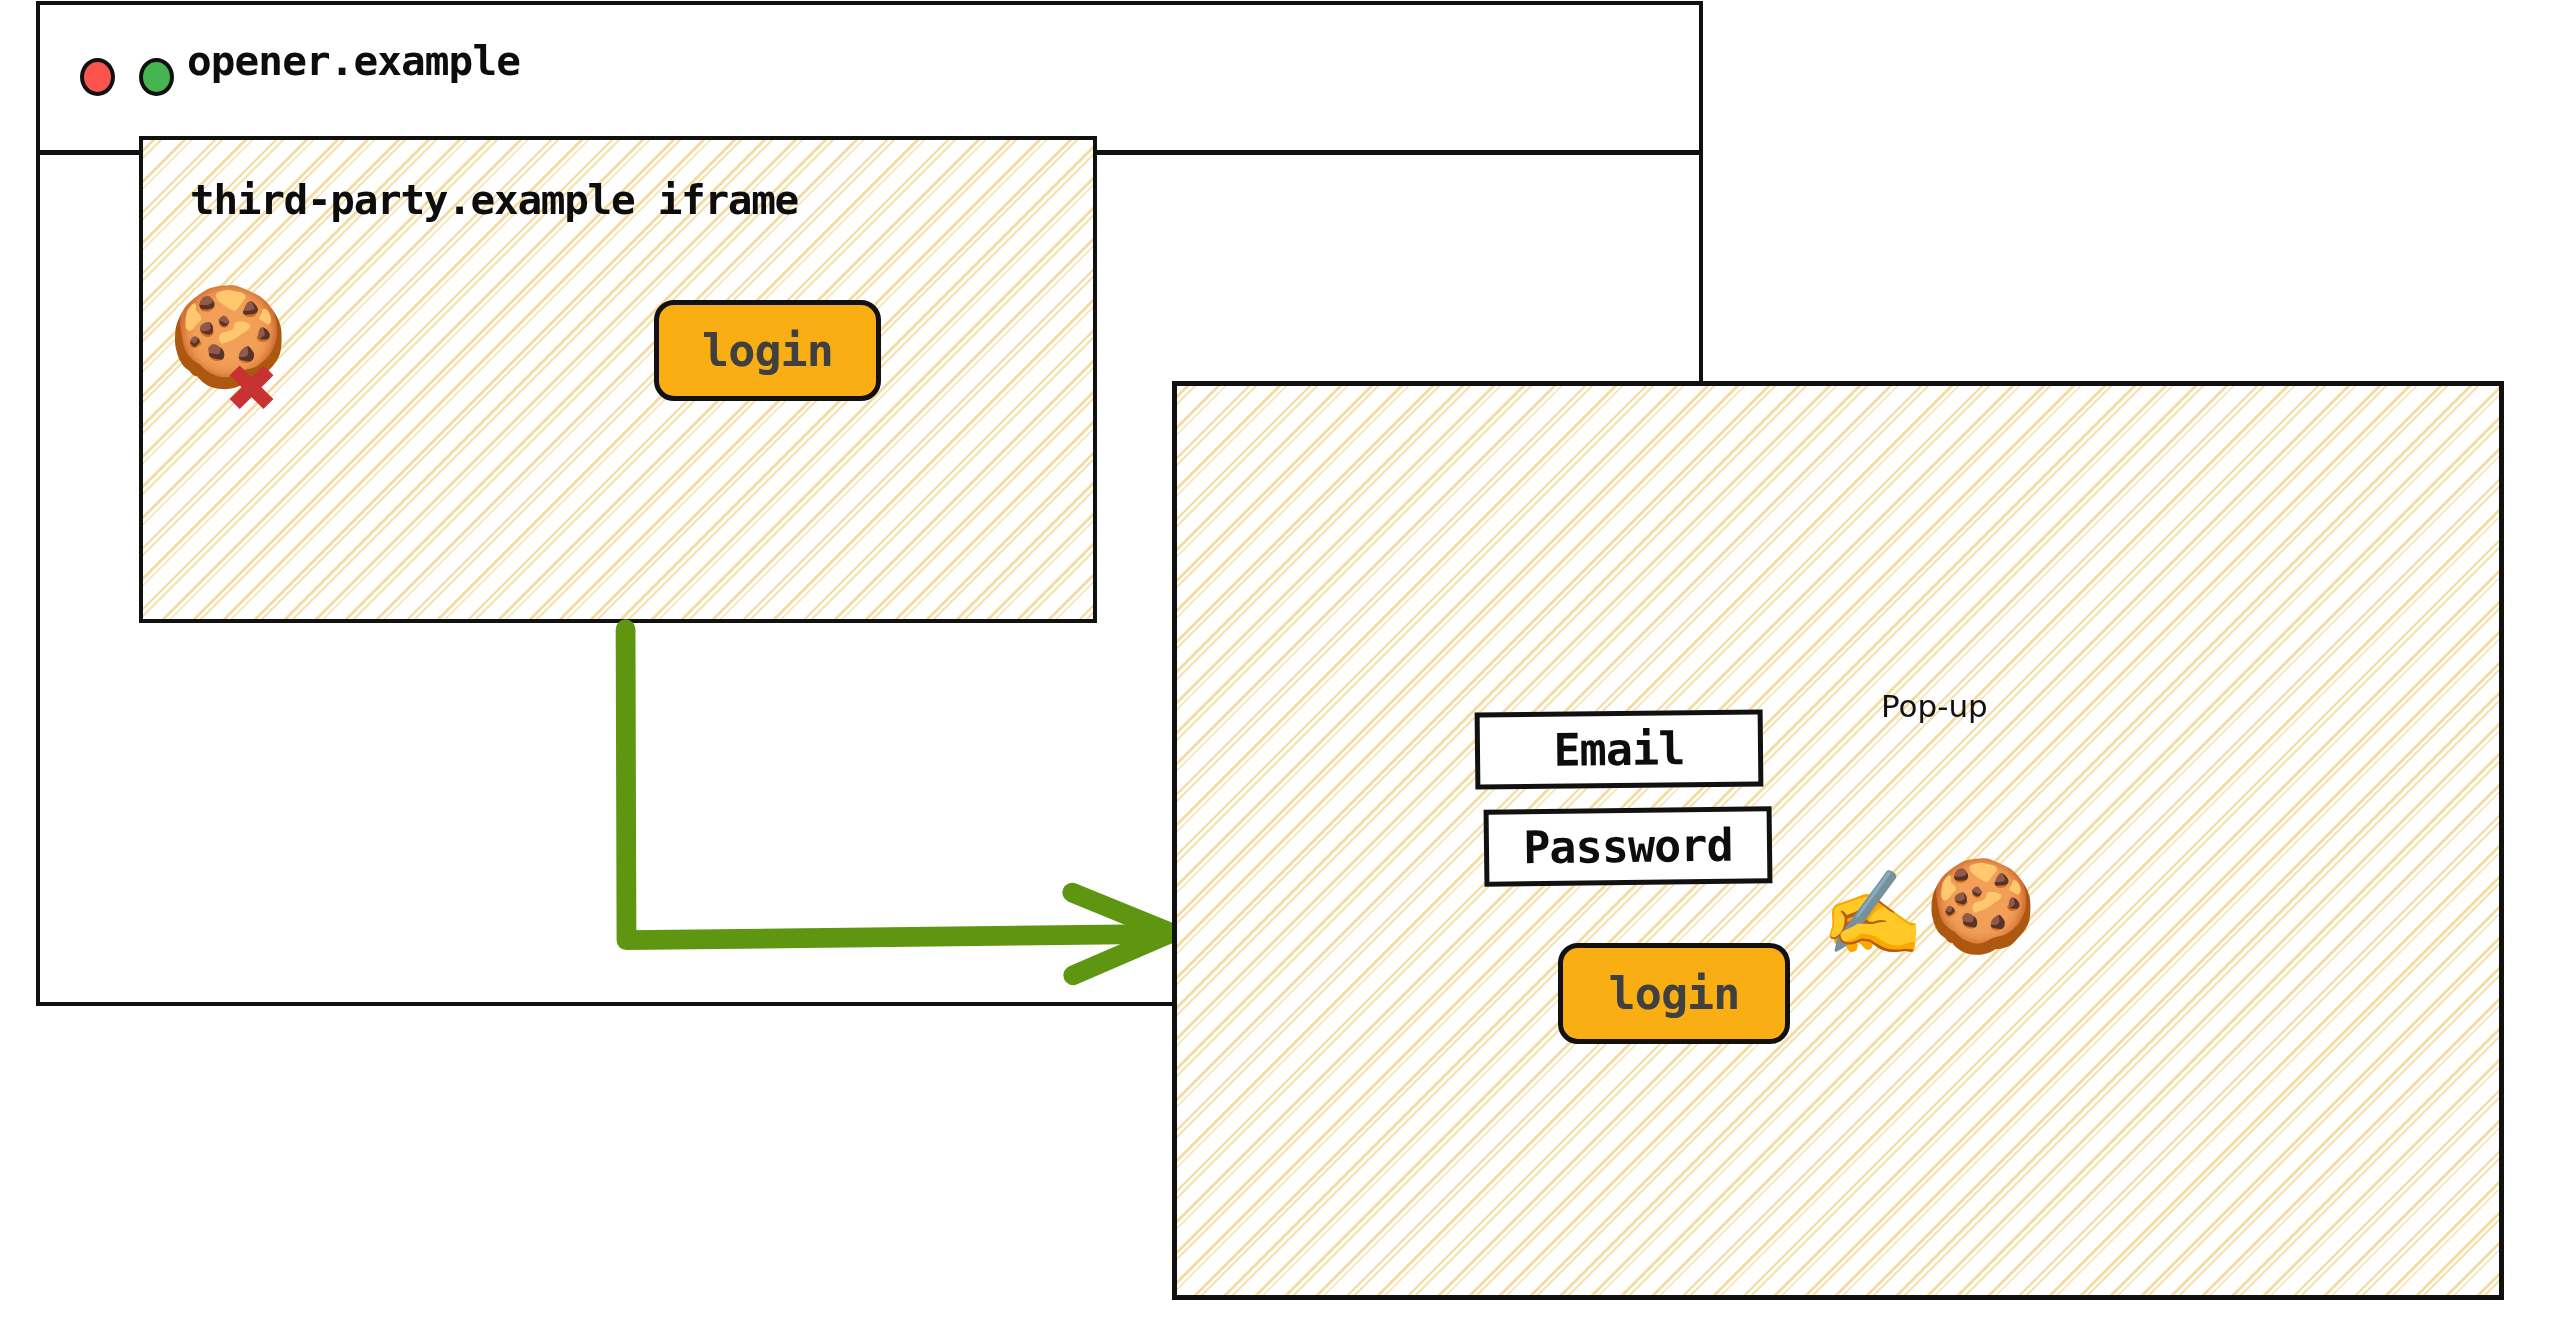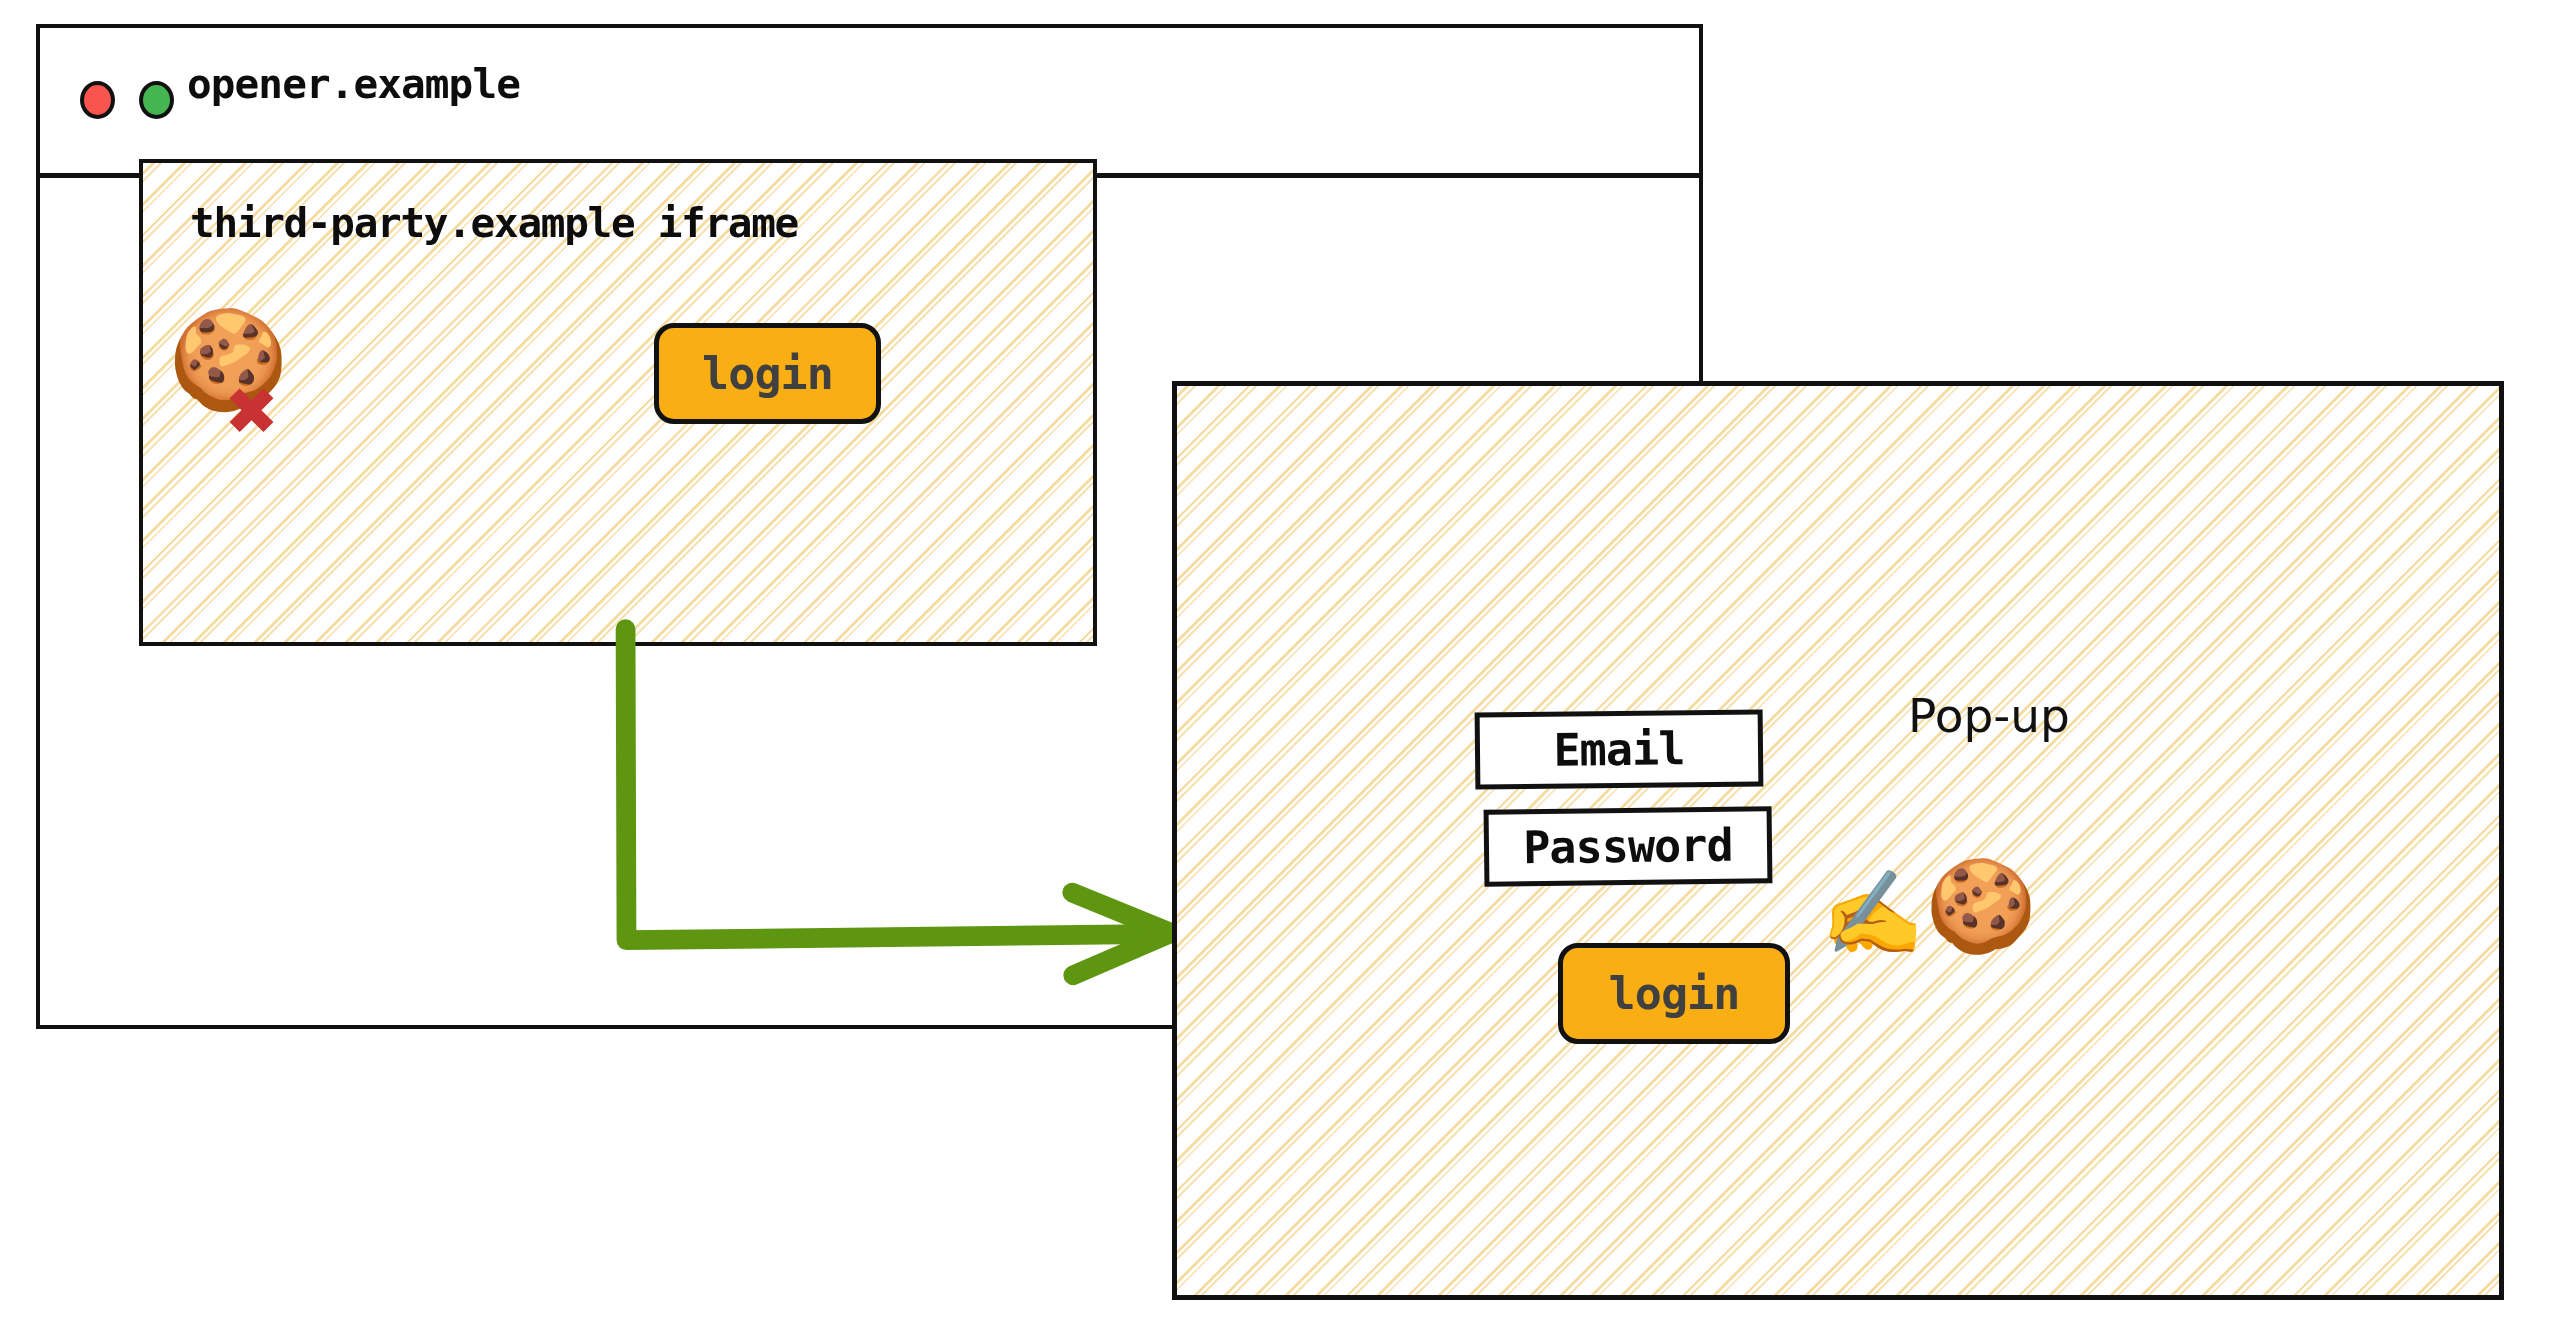--- a/index.html
+++ b/index.html
@@ -36,21 +36,21 @@
   }
 
   
   .window {
     position: absolute;
     box-sizing: border-box;
   }
 
   .win-opener {
     left: 36px;
-    top: 24px;
+    top: 1px;
     width: 1667px;
     height: 1005px;
     background: #ffffff;
     border: 4.5px solid #111111;
     z-index: 2;
   }
   .win-opener .titlebar {
     position: absolute;
     left: 0; top: 0; right: 0;
     height: 150px;
@@ -196,24 +196,24 @@
     font-weight: 700;
     font-size: 45px;
     color: #0d0d0d;
     letter-spacing: -0.9px;
   }
   .field-email    { left: 298px; top: 325px; width: 288px; height: 77px; transform: rotate(-0.6deg); }
   .field-password { left: 307px; top: 422px; width: 288px; height: 77px; transform: rotate(-0.7deg); }
 
   .popup-label {
     position: absolute;
-    left: 731px;
+    left: 704px;
     top: 302px;
     font-family: "DejaVu Sans", "Liberation Sans", sans-serif;
-    font-size: 47px;
+    font-size: 31px;
     color: #111111;
     white-space: nowrap;
   }
 
   .popup-cookie-write {
     position: absolute;
     left: 644px;
     top: 475px;
     width: 279px;
     height: 108px;

